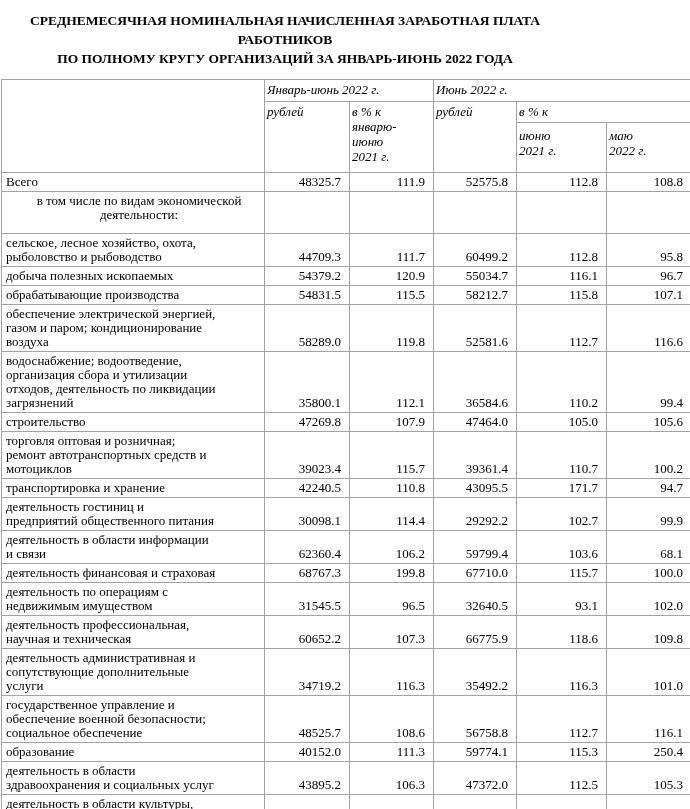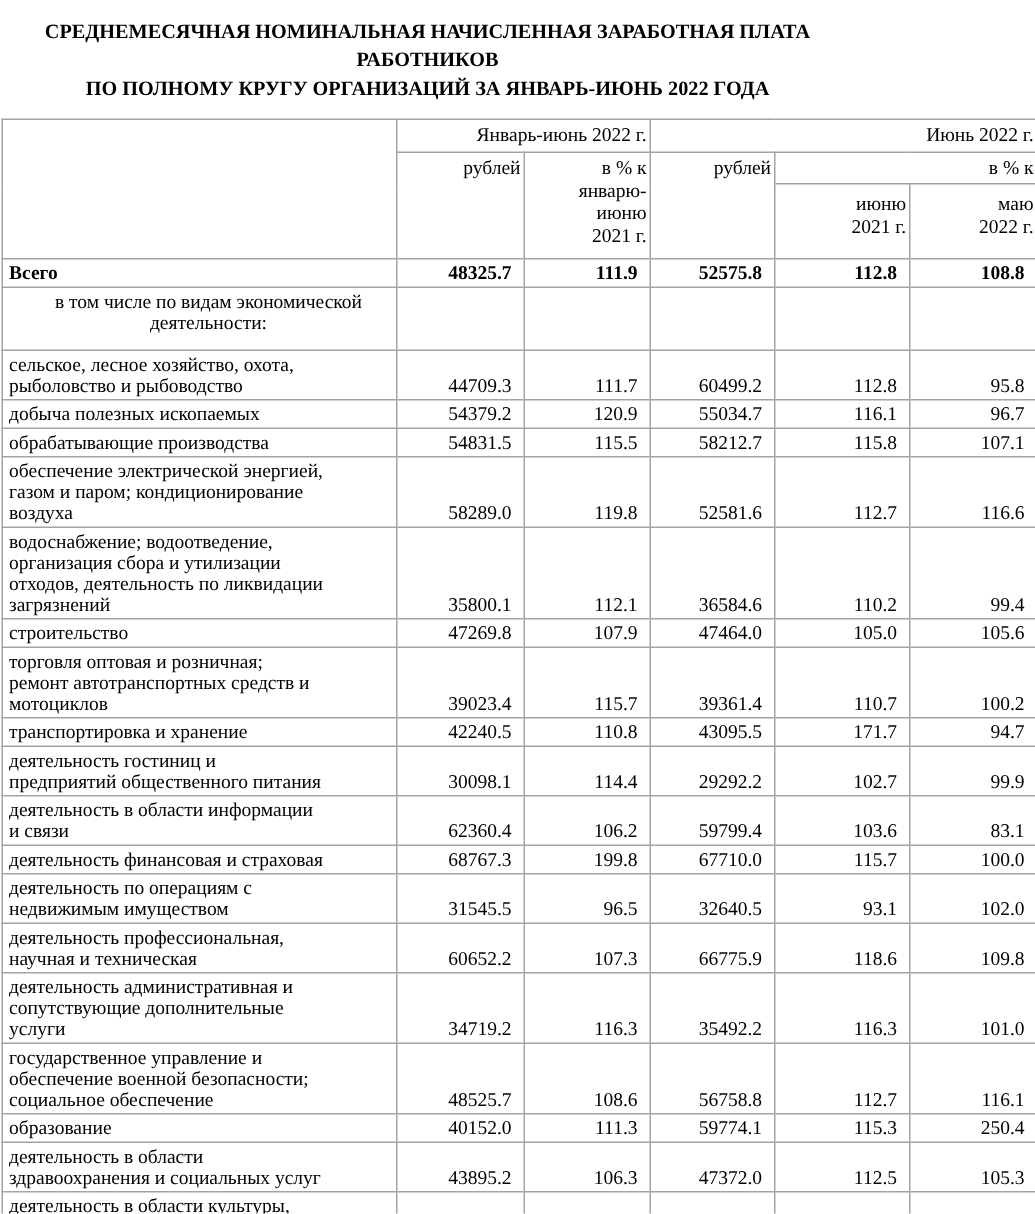--- a/index.html
+++ b/index.html
@@ -34,44 +34,45 @@
   table.wage-table th,
   table.wage-table td {
     border: 1px solid #a3a3a3;
     box-sizing: border-box;
     overflow: hidden;
   }
   table.wage-table th {
     font-weight: normal;
     font-size: 13px;
     line-height: 15px;
-    text-align: right;
+    text-align: left;
     vertical-align: top;
     padding: 2px 2px;
     white-space: pre-line;
+    font-style: italic;
   }
   thead tr.hrow1 th { height: 22px; }
   thead tr.hrow2 th.pct-june { height: 21px; }
   thead tr.hrow3 th { height: 50px; padding-top: 5px; }
   td.label {
     font-size: 13px;
     line-height: 14px;
     text-align: left;
     vertical-align: top;
     padding: 2px 2px 2px 4px;
     white-space: pre-line;
   }
   td.num {
     font-size: 13px;
     line-height: 14px;
     text-align: right;
     vertical-align: bottom;
     padding: 1px 8px 2px 2px;
   }
-  tr.total td { font-weight: bold; }
+  tr.total td { font-weight: normal; }
   tr.subheader td.label {
     padding-left: 14px;
     padding-bottom: 11px;
     text-align: center;
   }
 </style>
 </head>
 <body>
 
 <div class="page">
@@ -209,21 +210,21 @@
           <td class="num">102.7</td>
           <td class="num">99.9</td>
         </tr>
         <tr>
           <td class="label">деятельность в области информации
 и связи</td>
           <td class="num">62360.4</td>
           <td class="num">106.2</td>
           <td class="num">59799.4</td>
           <td class="num">103.6</td>
-          <td class="num">83.1</td>
+          <td class="num">68.1</td>
         </tr>
         <tr>
           <td class="label">деятельность финансовая и страховая</td>
           <td class="num">68767.3</td>
           <td class="num">199.8</td>
           <td class="num">67710.0</td>
           <td class="num">115.7</td>
           <td class="num">100.0</td>
         </tr>
         <tr>

